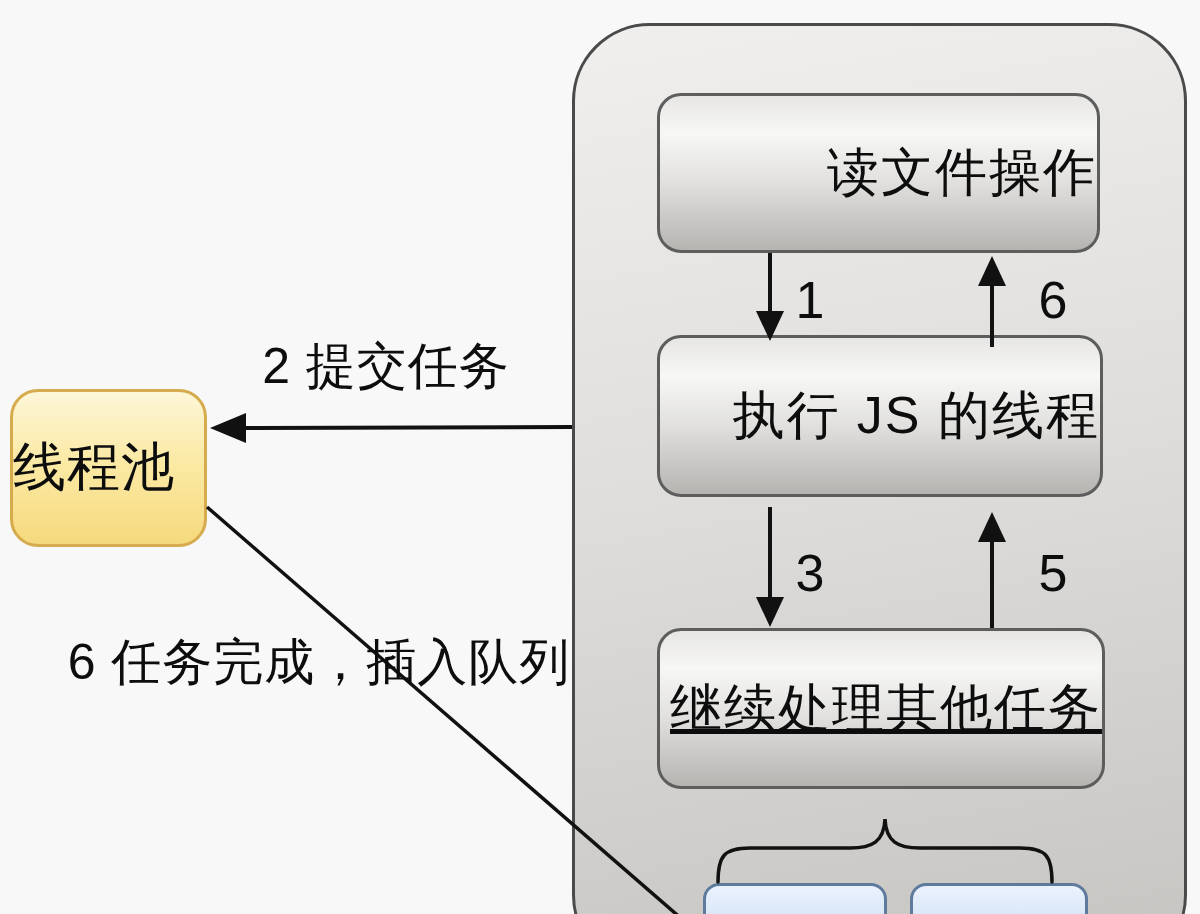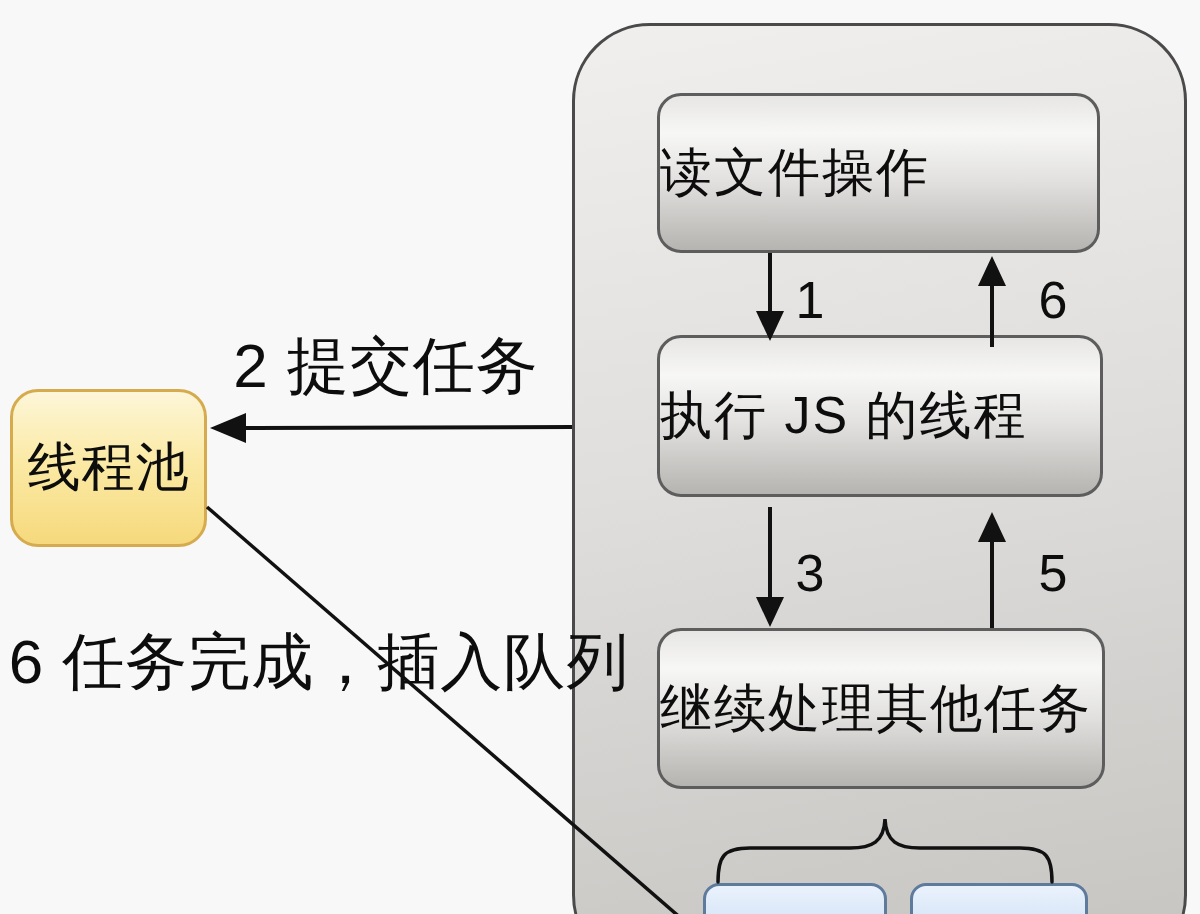--- a/index.html
+++ b/index.html
@@ -9,51 +9,51 @@
   .container{
     position:absolute;left:572px;top:23px;width:615px;height:950px;
     border:3px solid #4a4a4a;border-radius:78px;box-sizing:border-box;
     background:linear-gradient(170deg,#f0efee 0%,#dfdedc 45%,#c6c4c1 100%);
   }
 
   .node{
     position:absolute;box-sizing:border-box;
     border:3px solid #5d5d5d;border-radius:24px;
     background:linear-gradient(180deg,#e7e6e4 0%,#f7f7f6 24%,#e2e1df 55%,#b5b4b1 100%);
-    display:flex;align-items:center;justify-content:flex-start;
+    display:flex;align-items:center;justify-content:flex-end;
     color:#0d0d0d;font-size:52px;letter-spacing:2px;white-space:nowrap;
   }
   .node-1{left:657px;top:93px;width:443px;height:160px;}
   .node-2{left:657px;top:335px;width:446px;height:162px;}
-  .node-3{left:657px;top:628px;width:448px;height:161px;}
+  .node-3{left:657px;top:628px;width:448px;height:161px;text-decoration:underline;}
 
   .threadpool{
     position:absolute;left:10px;top:389px;width:197px;height:158px;box-sizing:border-box;
     border:3px solid #d6ab4e;border-radius:28px;
     background:linear-gradient(180deg,#fdf6d8 0%,#fbeaa6 45%,#f6d97d 100%);
-    display:flex;align-items:center;justify-content:center;
+    display:flex;align-items:center;
     color:#0d0d0d;font-size:53px;letter-spacing:1px;
   }
 
   .queue-box{
     position:absolute;box-sizing:border-box;height:72px;
     border:3px solid #5e7a9c;border-radius:16px;
     background:linear-gradient(180deg,#eaf2fc 0%,#d6e4f7 60%,#c6d9f2 100%);
   }
   .queue-left{left:703px;top:883px;width:184px;}
   .queue-right{left:910px;top:883px;width:178px;}
 
   .connector-layer{position:absolute;left:0;top:0;width:1200px;height:914px;}
 
   .lbl{
     position:absolute;color:#0d0d0d;white-space:nowrap;
     transform:translate(-50%,-50%);
   }
   .lbl-num{font-size:52px;}
-  .lbl-step{font-size:62px;letter-spacing:1px;}
+  .lbl-step{font-size:50px;letter-spacing:1px;}
 </style>
 </head>
 <body>
 
 <div class="canvas">
 
   <div class="container"></div>
 
   <div class="node node-1">
     <span>读文件操作</span>

